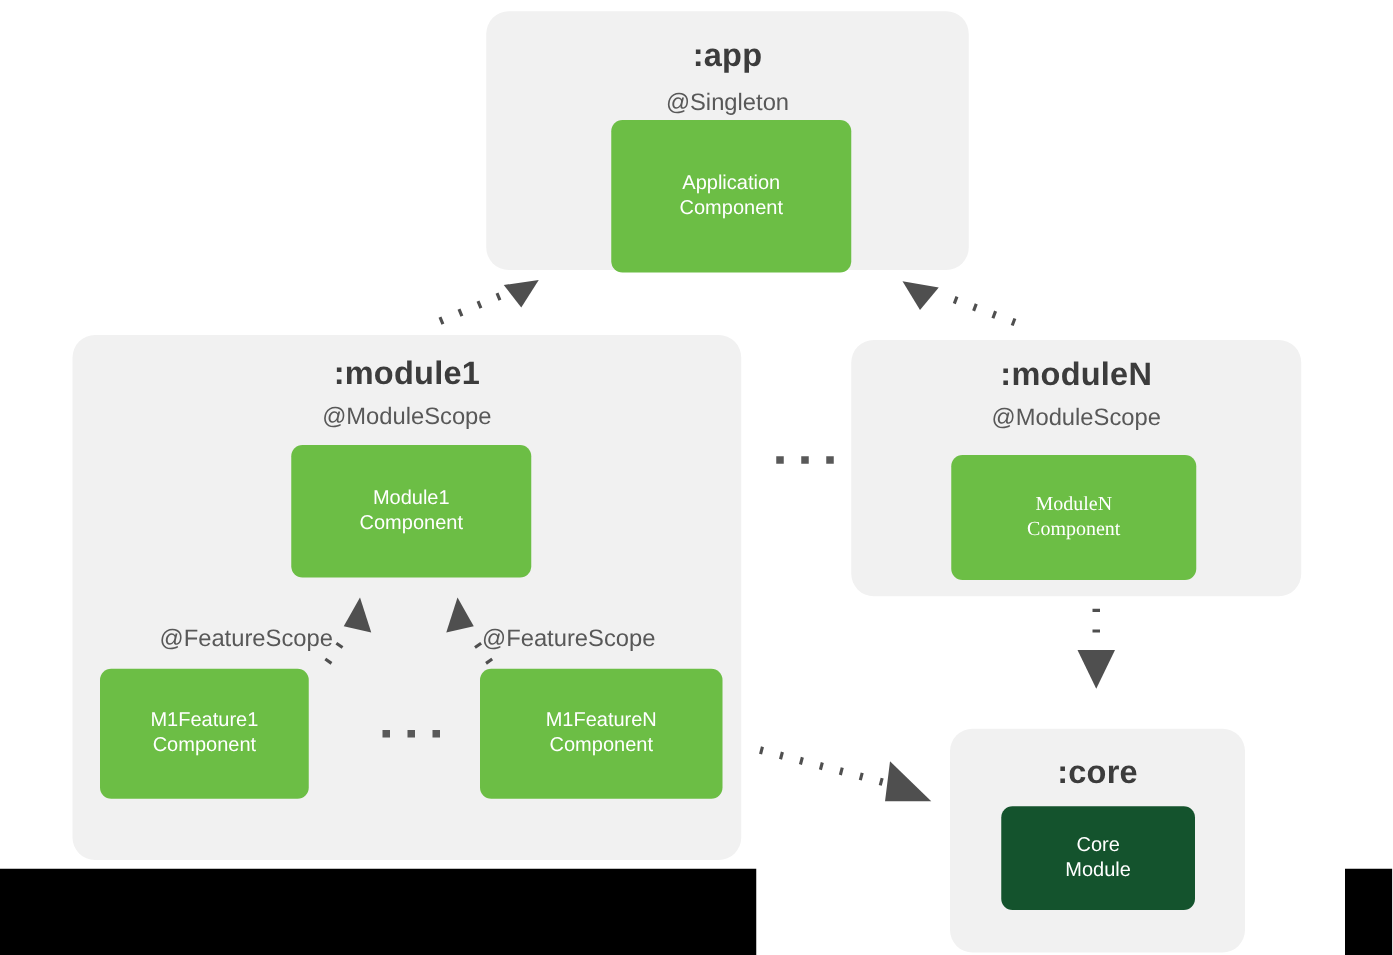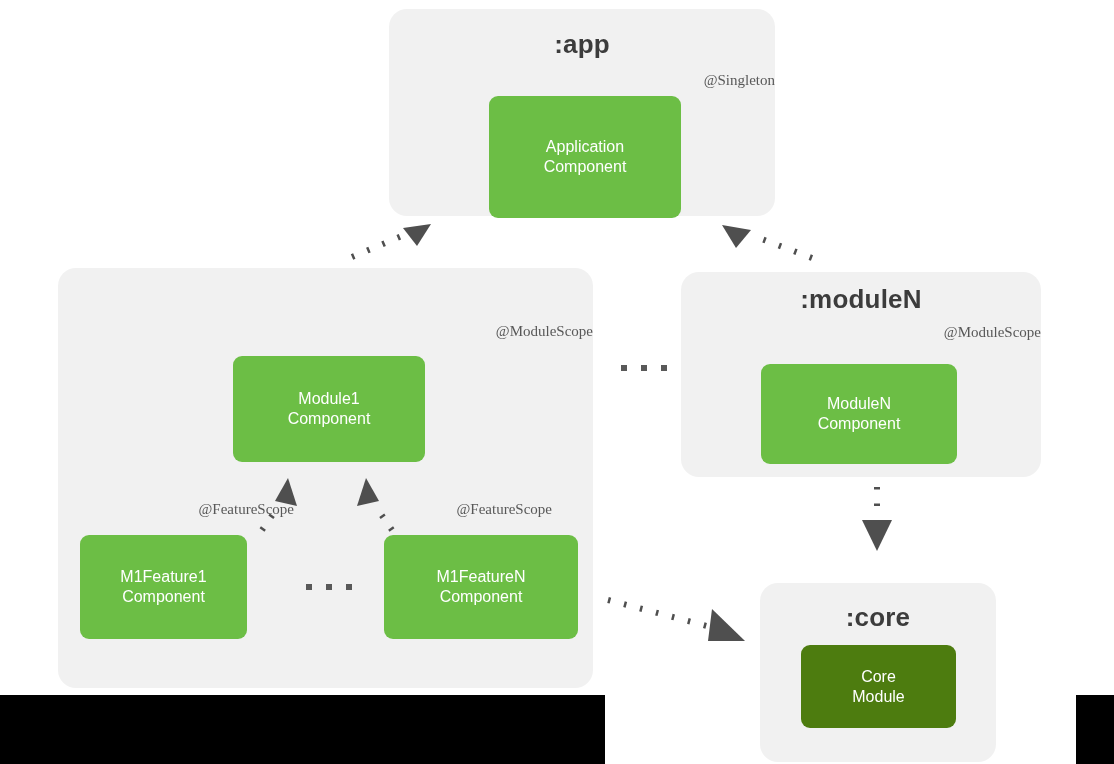--- a/index.html
+++ b/index.html
@@ -31,43 +31,42 @@
     left: 0;
     right: 0;
     text-align: center;
     font-weight: bold;
     font-size: 26px;
     color: #3C3C3C;
     letter-spacing: 0.2px;
   }
   .scope-label {
     position: absolute;
-    text-align: right;
-    font-size: 15px;
+    text-align: center;
+    font-size: 19px;
     color: #585858;
     white-space: nowrap;
-    font-family: Liberation Serif, serif;
   }
 
   
   .chip {
     position: absolute;
     border-radius: 9px;
     display: flex;
     flex-direction: column;
     align-items: center;
     justify-content: center;
     color: #ffffff;
     font-size: 16px;
     line-height: 1.22;
     text-align: center;
     box-sizing: border-box;
   }
   .chip.green { background: #6CBE45; }
-  .chip.slate { background: #4d7c0f; }
+  .chip.slate { background: #14532d; }
   .chip .l1, .chip .l2 { display: block; white-space: nowrap; }
 
   
   #arrows {
     position: absolute;
     left: 0;
     top: 0;
     width: 1114px;
     height: 764px;
     pointer-events: none;
@@ -101,20 +100,21 @@
   <div class="module-box" style="left:389px; top:9px; width:386px; height:207px;">
     <div class="module-title" style="top:20px;">:app</div>
     <div class="scope-label" style="top:63px; left:0; right:0;">@Singleton</div>
     <div class="chip green" style="left:100px; top:87px; width:192px; height:122px;">
       <span class="l1">Application</span>
       <span class="l2">Component</span>
     </div>
   </div>
 
   <div class="module-box" style="left:58px; top:268px; width:535px; height:420px;">
+    <div class="module-title" style="top:15px;">:module1</div>
     <div class="scope-label" style="top:55px; left:0; right:0;">@ModuleScope</div>
     <div class="chip green" style="left:175px; top:88px; width:192px; height:106px;">
       <span class="l1">Module1</span>
       <span class="l2">Component</span>
     </div>
 
     <div class="scope-label" style="top:233px; left:42px; width:194px;">@FeatureScope</div>
     <div class="scope-label" style="top:233px; left:300px; width:194px;">@FeatureScope</div>
 
     <div class="chip green" style="left:22px; top:267px; width:167px; height:104px;">
@@ -129,21 +129,21 @@
     <div class="ellipsis" style="left:248px; top:316px;">
       <i></i>
       <i></i>
       <i></i>
     </div>
   </div>
 
   <div class="module-box" style="left:681px; top:272px; width:360px; height:205px;">
     <div class="module-title" style="top:12px;">:moduleN</div>
     <div class="scope-label" style="top:52px; left:0; right:0;">@ModuleScope</div>
-    <div class="chip green" style="left:80px; top:92px; width:196px; height:100px;">
+    <div class="chip green" style="left:80px; top:92px; width:196px; height:100px;font-family:Liberation Serif, serif;">
       <span class="l1">ModuleN</span>
       <span class="l2">Component</span>
     </div>
   </div>
 
   <div class="module-box" style="left:760px; top:563px; width:236px; height:179px;margin-top:20px;">
     <div class="module-title" style="top:19px;">:core</div>
     <div class="chip slate" style="left:41px; top:62px; width:155px; height:83px;">
       <span class="l1">Core</span>
       <span class="l2">Module</span>

